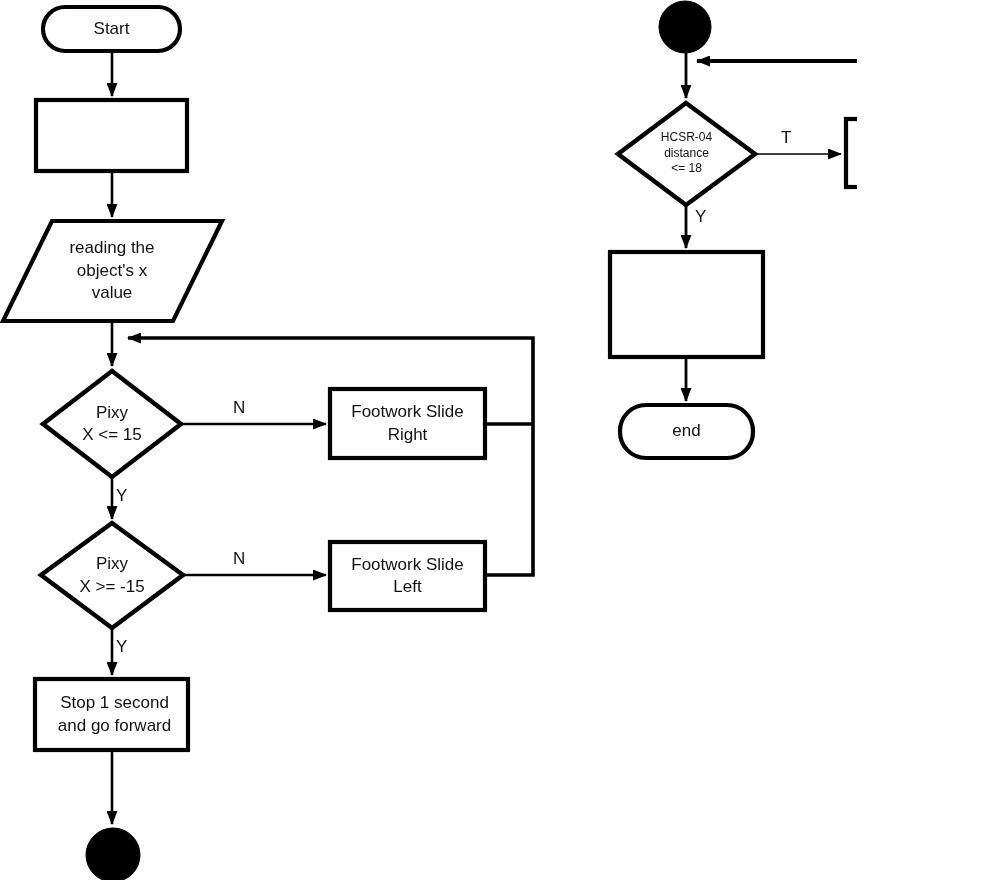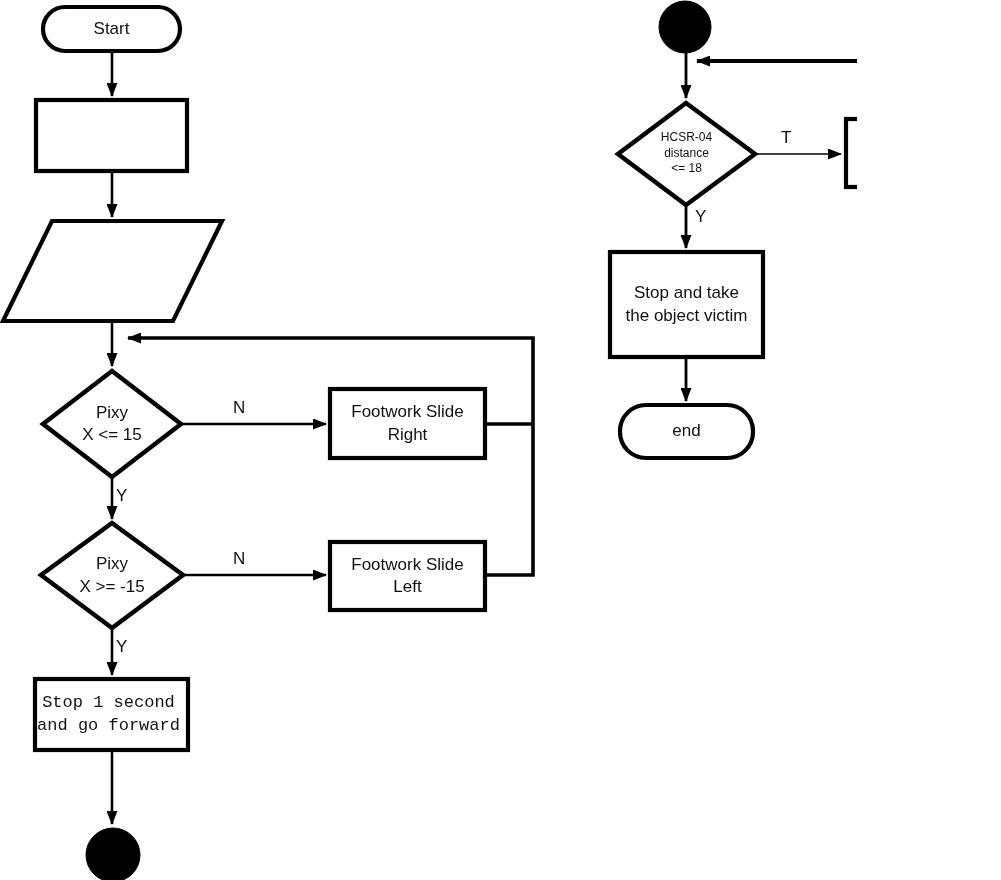--- a/index.html
+++ b/index.html
@@ -92,43 +92,44 @@
     <rect x="610" y="252" width="153" height="105" fill="#ffffff" stroke="#000000" stroke-width="4.2"></rect>
 
     <path d="M686,357 V401" stroke="#000000" stroke-width="2.8" fill="none" marker-end="url(#arrow)"></path>
 
     <rect x="620" y="405" width="133" height="53" rx="26" ry="26" fill="#ffffff" stroke="#000000" stroke-width="4.2"></rect>
   </svg>
 
   <div class="node-label" style="left:43px; top:7px; width:137px; height:44px;">Start</div>
 
 
+  <div class="node-label" style="left:32px; top:221px; width:160px; height:100px;">reading the
+object's x
+value</div>
 
   <div class="node-label" style="left:43px; top:371px; width:138px; height:106px;">Pixy
 X &lt;= 15</div>
 
   <div class="node-label" style="left:330px; top:389px; width:155px; height:69px;">Footwork Slide
 Right</div>
 
   <div class="node-label" style="left:41px; top:523px; width:142px; height:105px;">Pixy
 X &gt;= -15</div>
 
   <div class="node-label" style="left:330px; top:542px; width:155px; height:68px;">Footwork Slide
 Left</div>
 
-  <div class="node-label" style="left:32px; top:679px; width:153px; height:71px;font-family:Liberation Mono, monospace;">Stop 1 second
+  <div class="node-label" style="left:38px; top:679px; width:153px; height:71px;">Stop 1 second
 and go forward</div>
 
   <div class="node-label small" style="left:618px; top:102px; width:137px; height:103px;">HCSR-04
 distance
 &lt;= 18</div>
 
 
-  <div class="node-label" style="left:610px; top:252px; width:153px; height:105px;">Stop and take
-the object victim</div>
 
   <div class="node-label" style="left:620px; top:405px; width:133px; height:53px;text-align:center;">end</div>
 
   <div class="edge-label" style="left:233px; top:398px;">N</div>
   <div class="edge-label" style="left:116px; top:486px;">Y</div>
   <div class="edge-label" style="left:233px; top:549px;">N</div>
   <div class="edge-label" style="left:116px; top:637px;">Y</div>
   <div class="edge-label" style="left:781px; top:128px;">T</div>
   <div class="edge-label" style="left:695px; top:207px;">Y</div>
 

